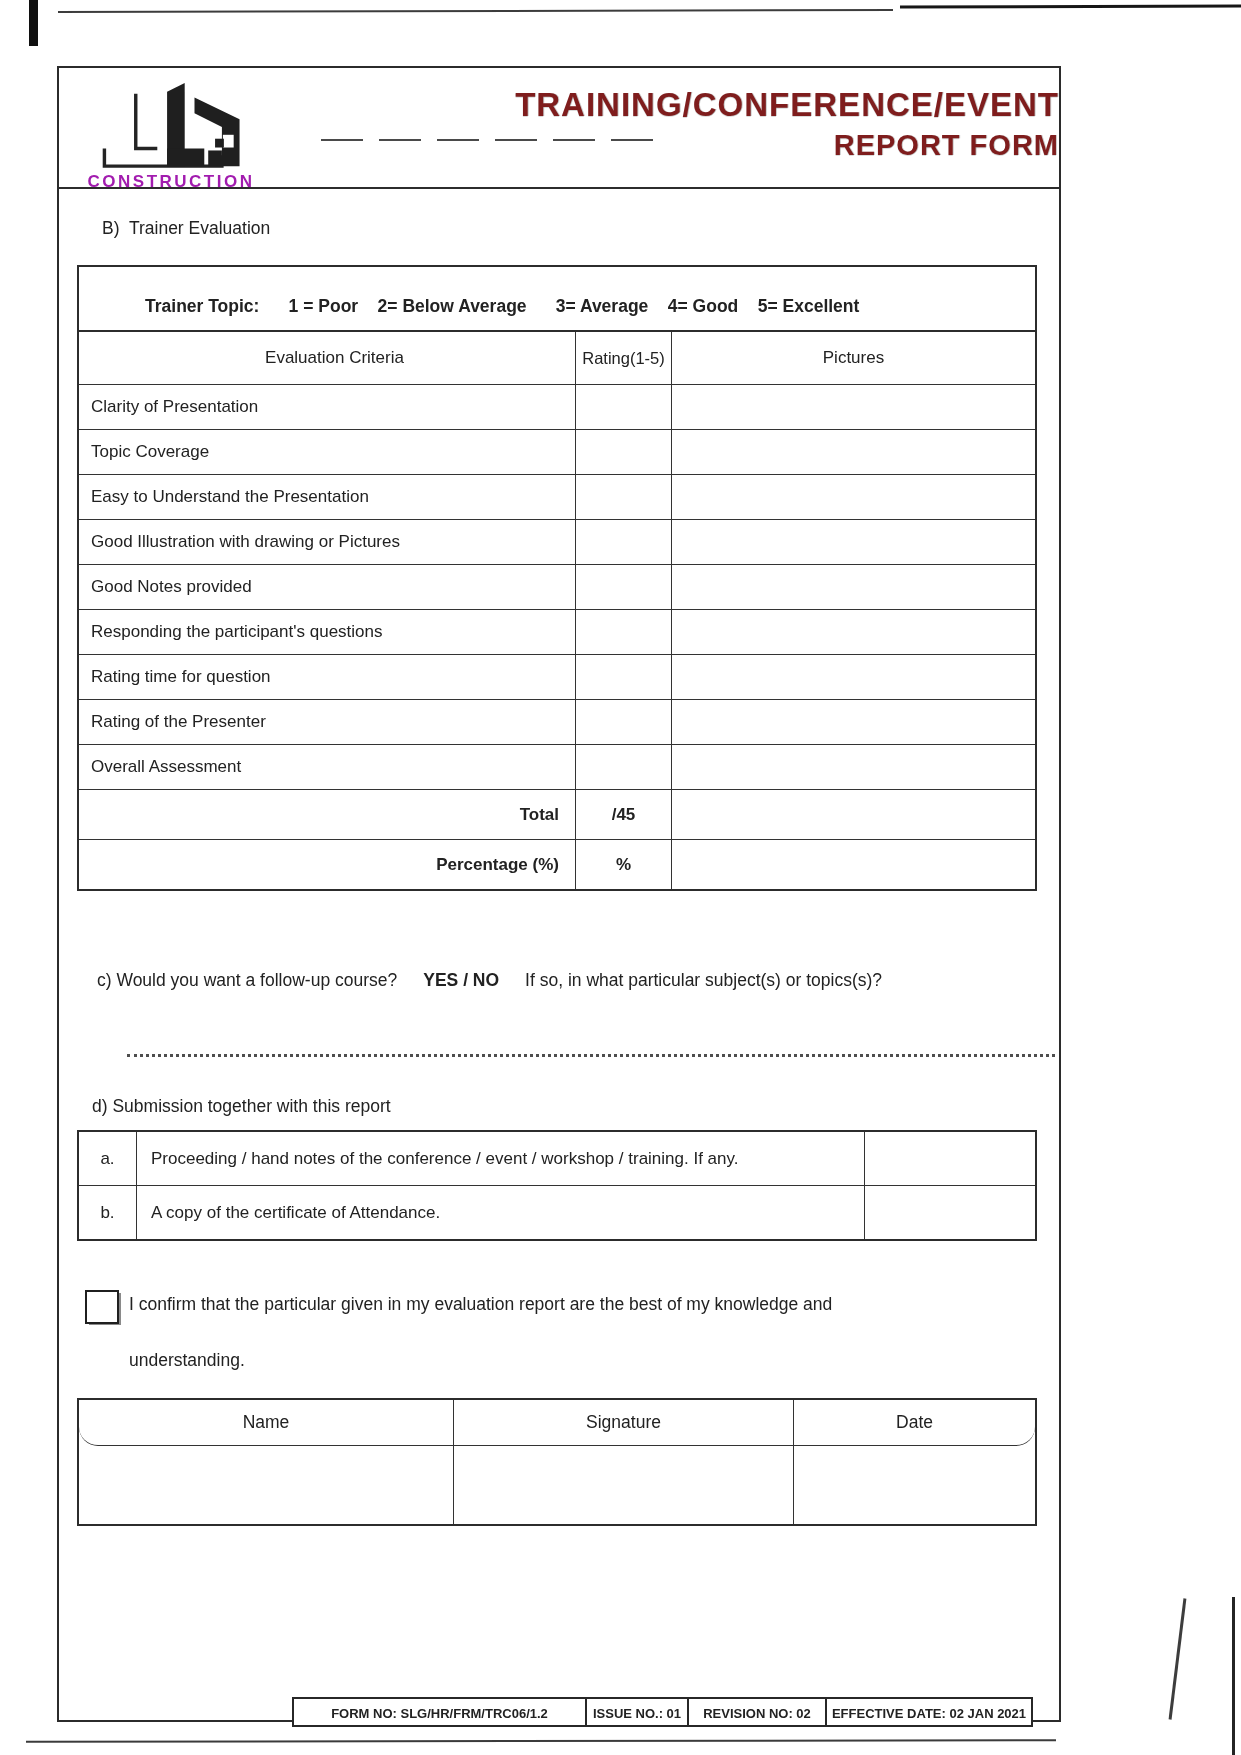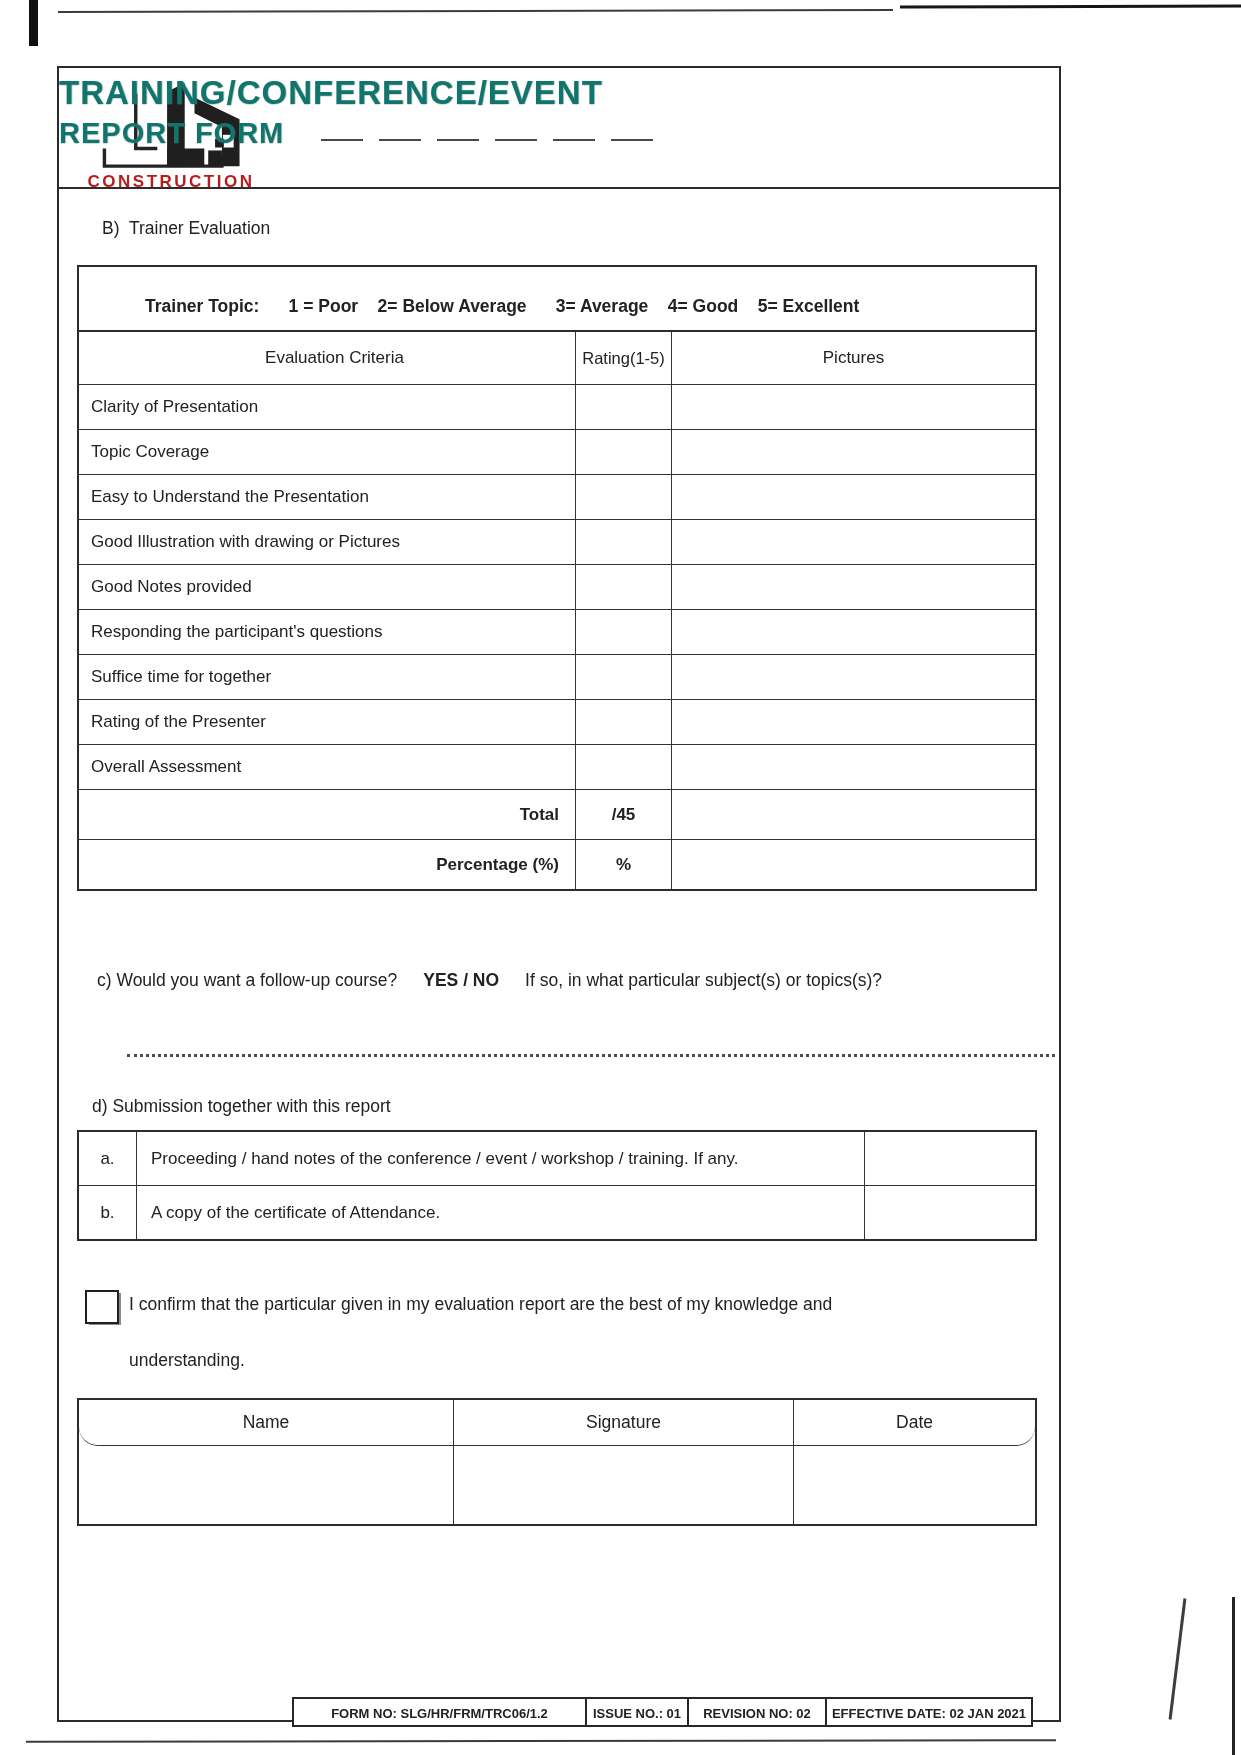--- a/index.html
+++ b/index.html
@@ -20,22 +20,22 @@
   
   .frame{
     position:absolute;left:57px;top:66px;width:1000px;height:1652px;
     border:2px solid #2b2b2b;background:#fff;
   }
   .abs{position:absolute;}
 
   
   .hdr-divider{position:absolute;top:119px;left:-2px;width:1004px;border-top:2px solid #2c2c2c;}
   .logo{position:absolute;left:14px;top:10px;width:196px;text-align:center;}
-  .logo-text{font-weight:bold;font-size:17px;letter-spacing:2.5px;color:#b91c1c;margin-top:-4px;white-space:nowrap;}
-  .title{position:absolute;left:0;top:6px;width:100%;text-align:left;color:#0f766e;
+  .logo-text{font-weight:bold;font-size:17px;letter-spacing:2.5px;color:#a21caf;margin-top:-4px;white-space:nowrap;}
+  .title{position:absolute;left:0;top:18px;width:100%;text-align:right;color:#7f1d1d;
          text-shadow:1px 0 0 rgba(110,110,110,.35), 0 1px 0 rgba(110,110,110,.25);}
   .title-l1{font-size:33px;font-weight:bold;letter-spacing:1px;}
   .title-l2{font-size:29px;font-weight:bold;letter-spacing:1px;margin-top:5px;}
 
   
   .b-heading{left:43px;top:150px;font-size:17.5px;white-space:pre;}
   .ev-table{left:18px;top:197px;width:960px;border:2px solid #2c2c2c;box-sizing:border-box;}
   .ev-legend{height:48px;line-height:48px;font-weight:bold;font-size:17.5px;padding-left:66px;
              white-space:pre;border-bottom:2px solid #2c2c2c;overflow:hidden;margin-top:15px;}
   .ev-row{display:flex;border-bottom:1.5px solid #333;}
@@ -167,21 +167,21 @@
       <div class="ev-c c1">Good Notes provided</div>
       <div class="ev-c c2"></div>
       <div class="ev-c c3"></div>
     </div>
     <div class="ev-row crit-row">
       <div class="ev-c c1">Responding the participant's questions</div>
       <div class="ev-c c2"></div>
       <div class="ev-c c3"></div>
     </div>
     <div class="ev-row crit-row">
-      <div class="ev-c c1">Suffice time for together</div>
+      <div class="ev-c c1">Rating time for question</div>
       <div class="ev-c c2"></div>
       <div class="ev-c c3"></div>
     </div>
     <div class="ev-row crit-row">
       <div class="ev-c c1">Rating of the Presenter</div>
       <div class="ev-c c2"></div>
       <div class="ev-c c3"></div>
     </div>
     <div class="ev-row crit-row">
       <div class="ev-c c1">Overall Assessment</div>

